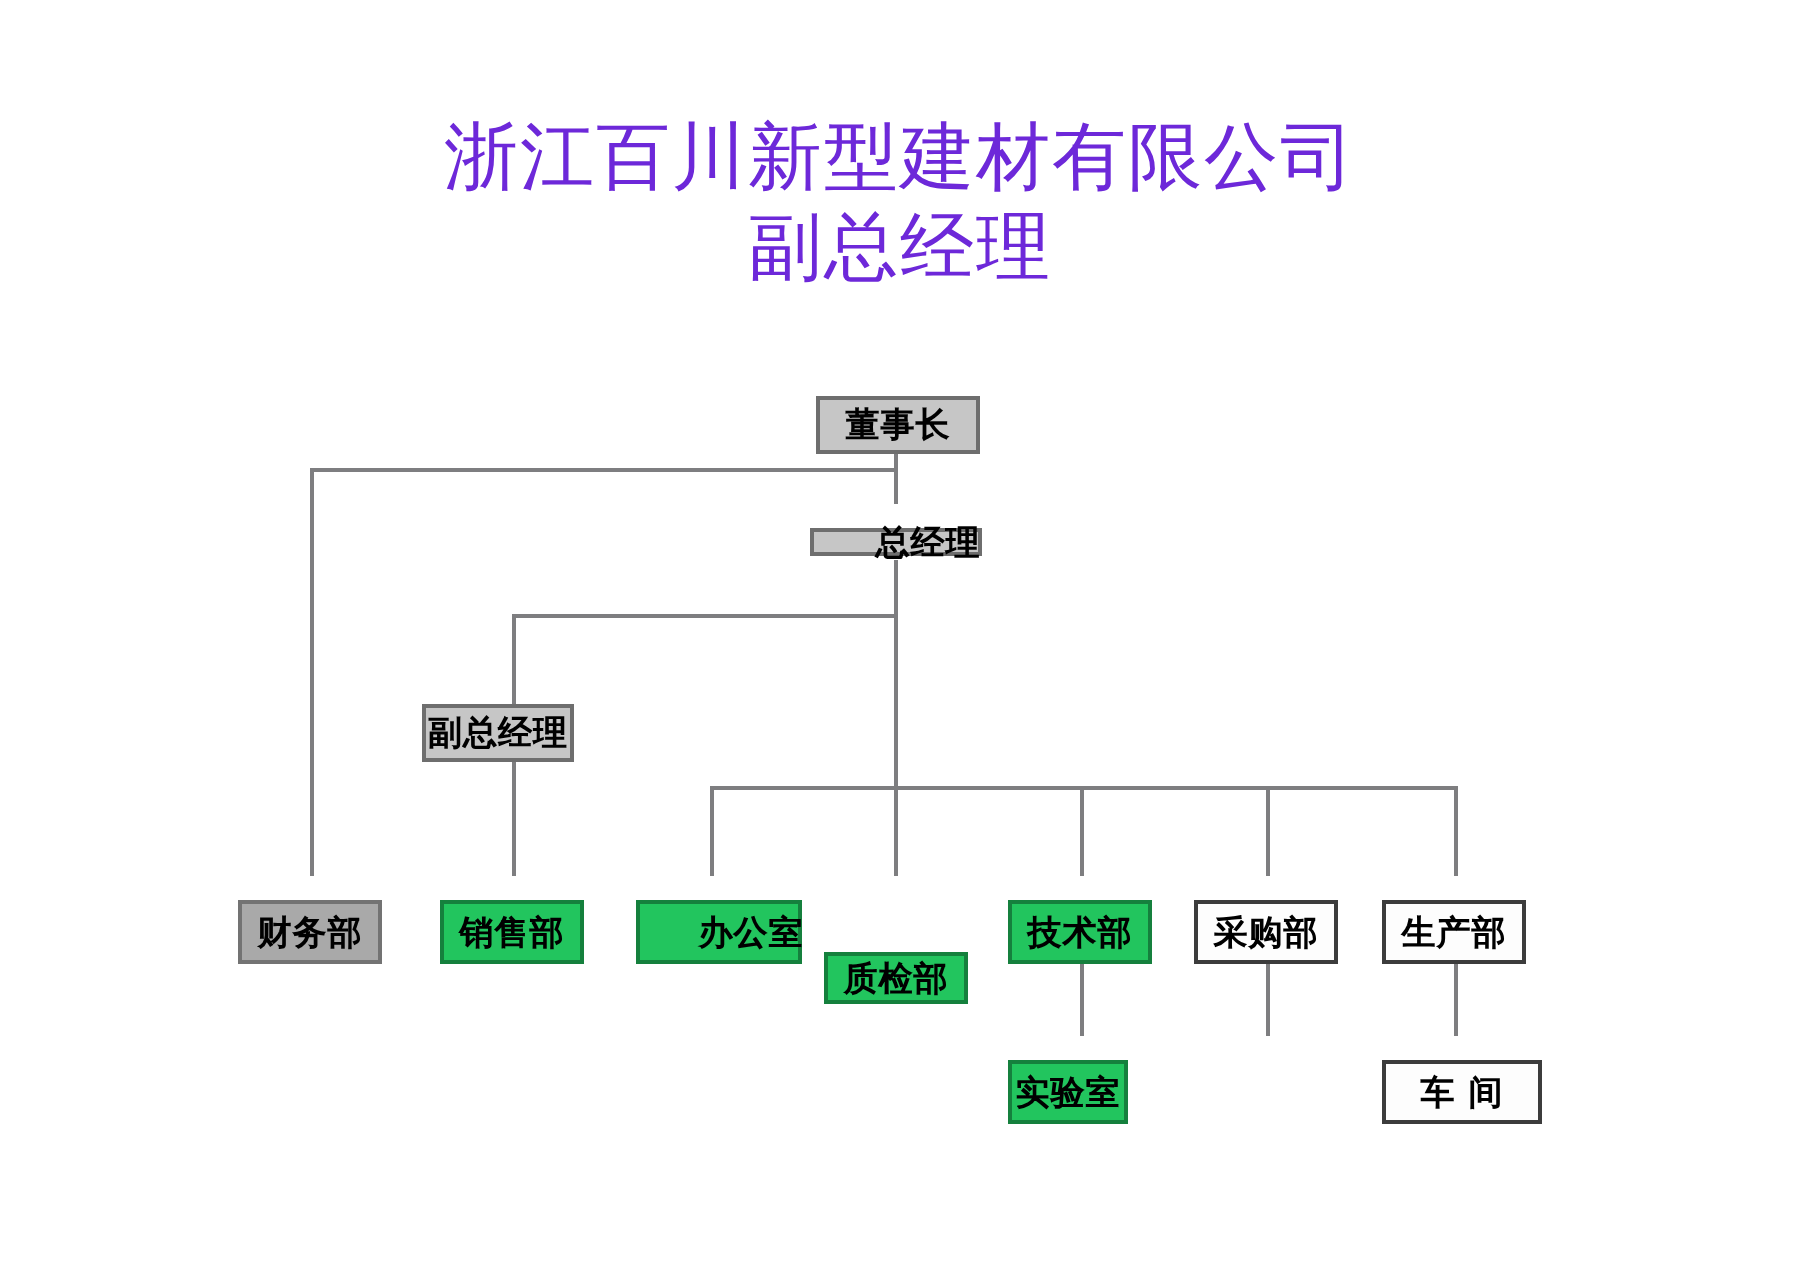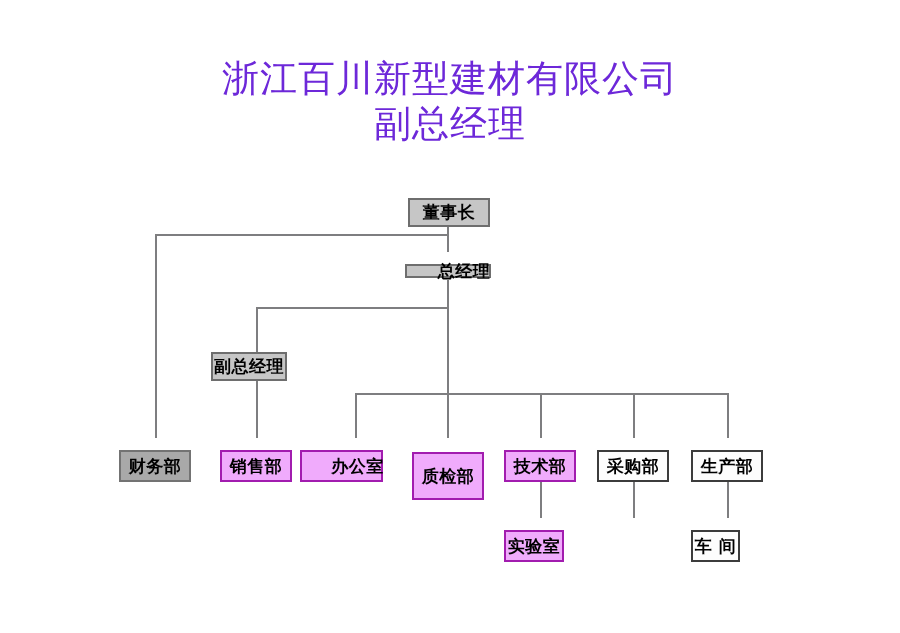--- a/index.html
+++ b/index.html
@@ -62,22 +62,22 @@
   }
   .node.fill-dark {
     background: #a9a9a9;
     border: 2px solid #737373;
   }
   .node.fill-gray {
     background: #c6c6c6;
     border: 2px solid #6e6e6e;
   }
   .node.fill-light {
-    background: #f0abfc;
-    border: 2px solid #a21caf;
+    background: #22c55e;
+    border: 2px solid #15803d;
     text-align: right;
   }
   .node.fill-white {
     background: #fdfdfd;
     border: 2px solid #3c3c3c;
   }
 </style>
 </head>
 <body>
 
@@ -118,28 +118,28 @@
   <div class="node fill-gray" style="left:408px; top:186px; width:82px; height:29px;">董事长</div>
 
   <div class="node fill-gray" style="left:405px; top:252px; width:86px; height:14px;padding-left:32px;">总经理</div>
 
   <div class="node fill-gray" style="left:211px; top:340px; width:76px; height:29px;">副总经理</div>
 
   <div class="node fill-dark" style="left:119px; top:438px; width:72px; height:32px;">财务部</div>
 
   <div class="node fill-light" style="left:220px; top:438px; width:72px; height:32px;">销售部</div>
 
-  <div class="node fill-light" style="left:300px; top:438px; width:83px; height:32px;padding-left:32px;">办公室</div>
+  <div class="node fill-light" style="left:318px; top:438px; width:83px; height:32px;padding-left:32px;">办公室</div>
 
-  <div class="node fill-light" style="left:412px; top:440px; width:72px; height:48px;">质检部</div>
+  <div class="node fill-light" style="left:412px; top:464px; width:72px; height:26px;">质检部</div>
 
   <div class="node fill-light" style="left:504px; top:438px; width:72px; height:32px;">技术部</div>
 
   <div class="node fill-white" style="left:597px; top:438px; width:72px; height:32px;">采购部</div>
 
   <div class="node fill-white" style="left:691px; top:438px; width:72px; height:32px;">生产部</div>
 
   <div class="node fill-light" style="left:504px; top:518px; width:60px; height:32px;">实验室</div>
 
 
-  <div class="node fill-white" style="left:691px; top:518px; width:49px; height:32px;">车  间</div>
+  <div class="node fill-white" style="left:691px; top:518px; width:80px; height:32px;">车  间</div>
 
 </div>
 
 </body></html>

